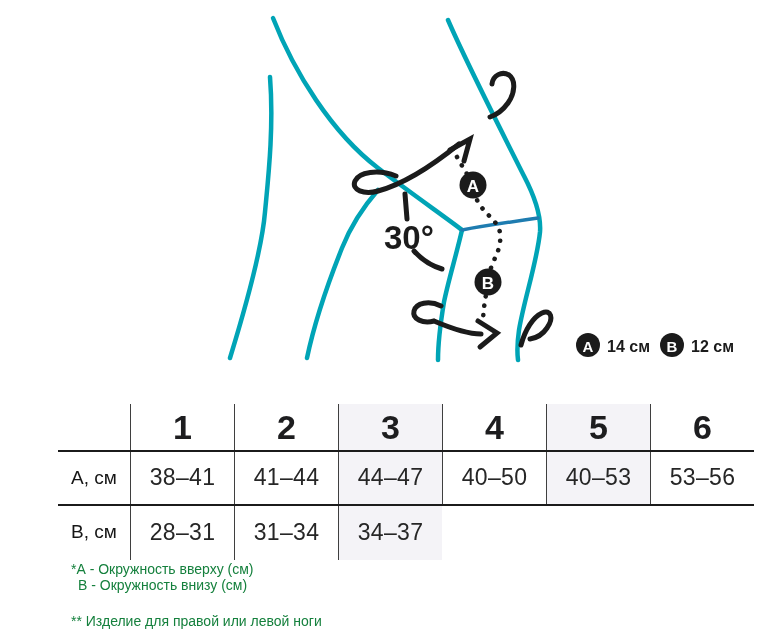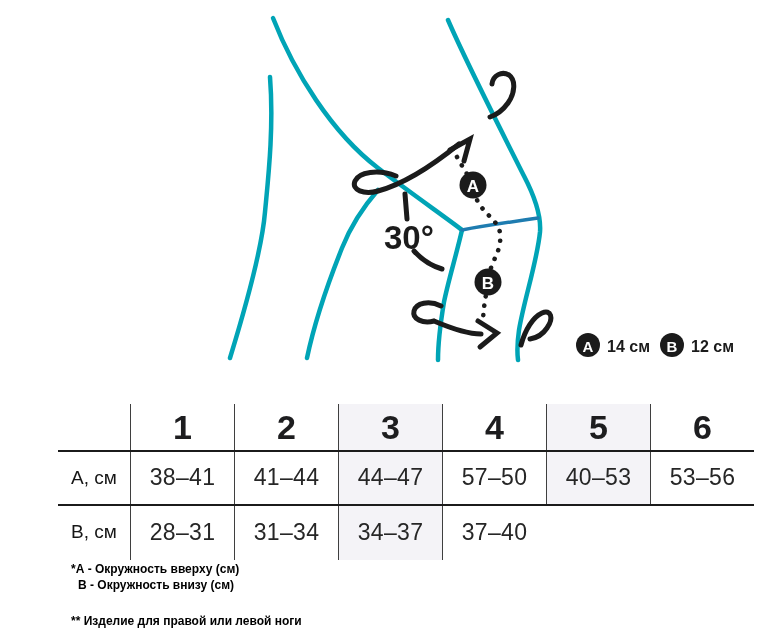--- a/index.html
+++ b/index.html
@@ -13,22 +13,22 @@
   .cell{display:flex;align-items:center;justify-content:center;}
   .cell.data{border-left:1px solid #3f3f3f;}
   .cell.shade{background:#f4f3f7;}
   .cell.head{font-size:34px;font-weight:bold;color:#1d1d1f;}
   .cell.rowlabel{font-size:19px;font-weight:normal;color:#161616;}
   .cell.val{font-size:23px;font-weight:400;color:#262626;letter-spacing:.3px;}
   .hline{position:absolute;left:0;width:696px;height:2.4px;background:#1b1b1b;}
   .hline.h1{top:46px;}
   .hline.h2{top:99.5px;}
   
-  .footnotes{position:absolute;left:71px;top:562px;font-size:12px;font-weight:bold;
-             color:#000000;line-height:15.5px;}
+  .footnotes{position:absolute;left:71px;top:562px;font-size:14px;font-weight:normal;
+             color:#15803d;line-height:15.5px;}
   .footnotes .fn2{padding-left:7px;}
   .footnotes .fn3{margin-top:21px;}
 </style>
 </head>
 <body>
 
 <div class="page">
 
   <svg class="diagram-svg" width="782" height="390" viewBox="0 0 782 390">
 
@@ -82,29 +82,28 @@
     <div class="cell data head">2</div>
     <div class="cell data head shade">3</div>
     <div class="cell data head">4</div>
     <div class="cell data head shade">5</div>
     <div class="cell data head">6</div>
 
     <div class="cell rowlabel">А, см</div>
     <div class="cell data val">38–41</div>
     <div class="cell data val">41–44</div>
     <div class="cell data val shade">44–47</div>
-    <div class="cell data val">57–50</div>
+    <div class="cell data val">40–50</div>
     <div class="cell data val shade">40–53</div>
     <div class="cell data val">53–56</div>
 
     <div class="cell rowlabel">В, см</div>
     <div class="cell data val">28–31</div>
     <div class="cell data val">31–34</div>
     <div class="cell data val shade">34–37</div>
-    <div class="cell data val">37–40</div>
 
     <div class="hline h1"></div>
     <div class="hline h2"></div>
   </div>
 
   <div class="footnotes">
     <div class="fn1">*А - Окружность вверху (см)</div>
     <div class="fn2">В - Окружность внизу (см)</div>
     <div class="fn3">** Изделие для правой или левой ноги</div>
   </div>

